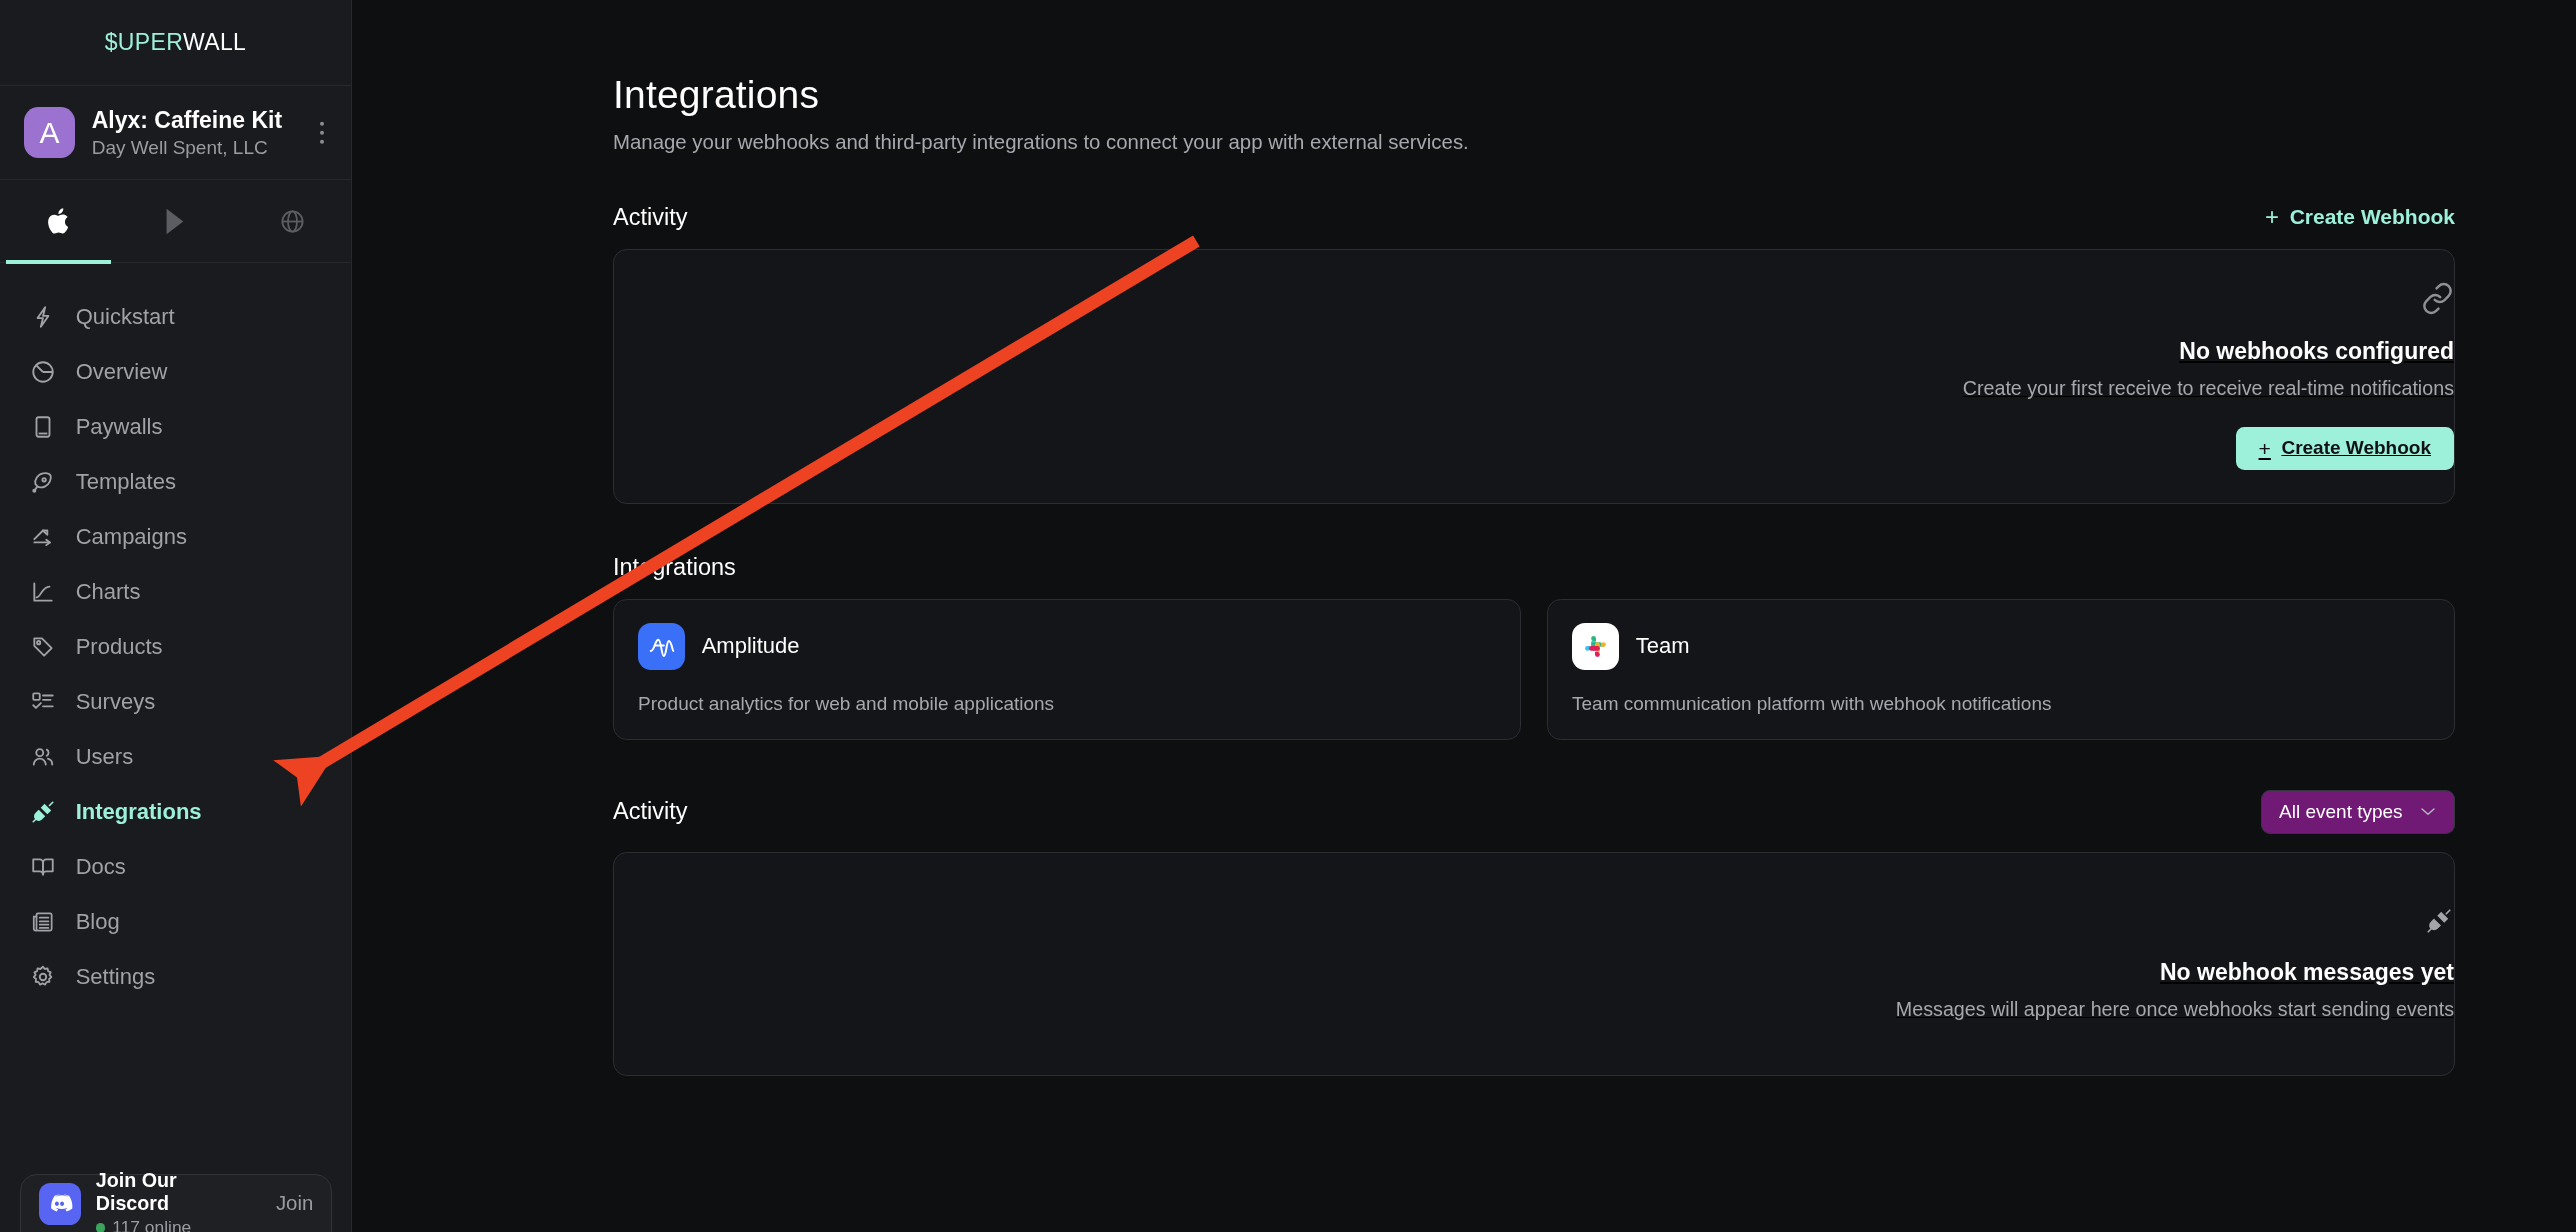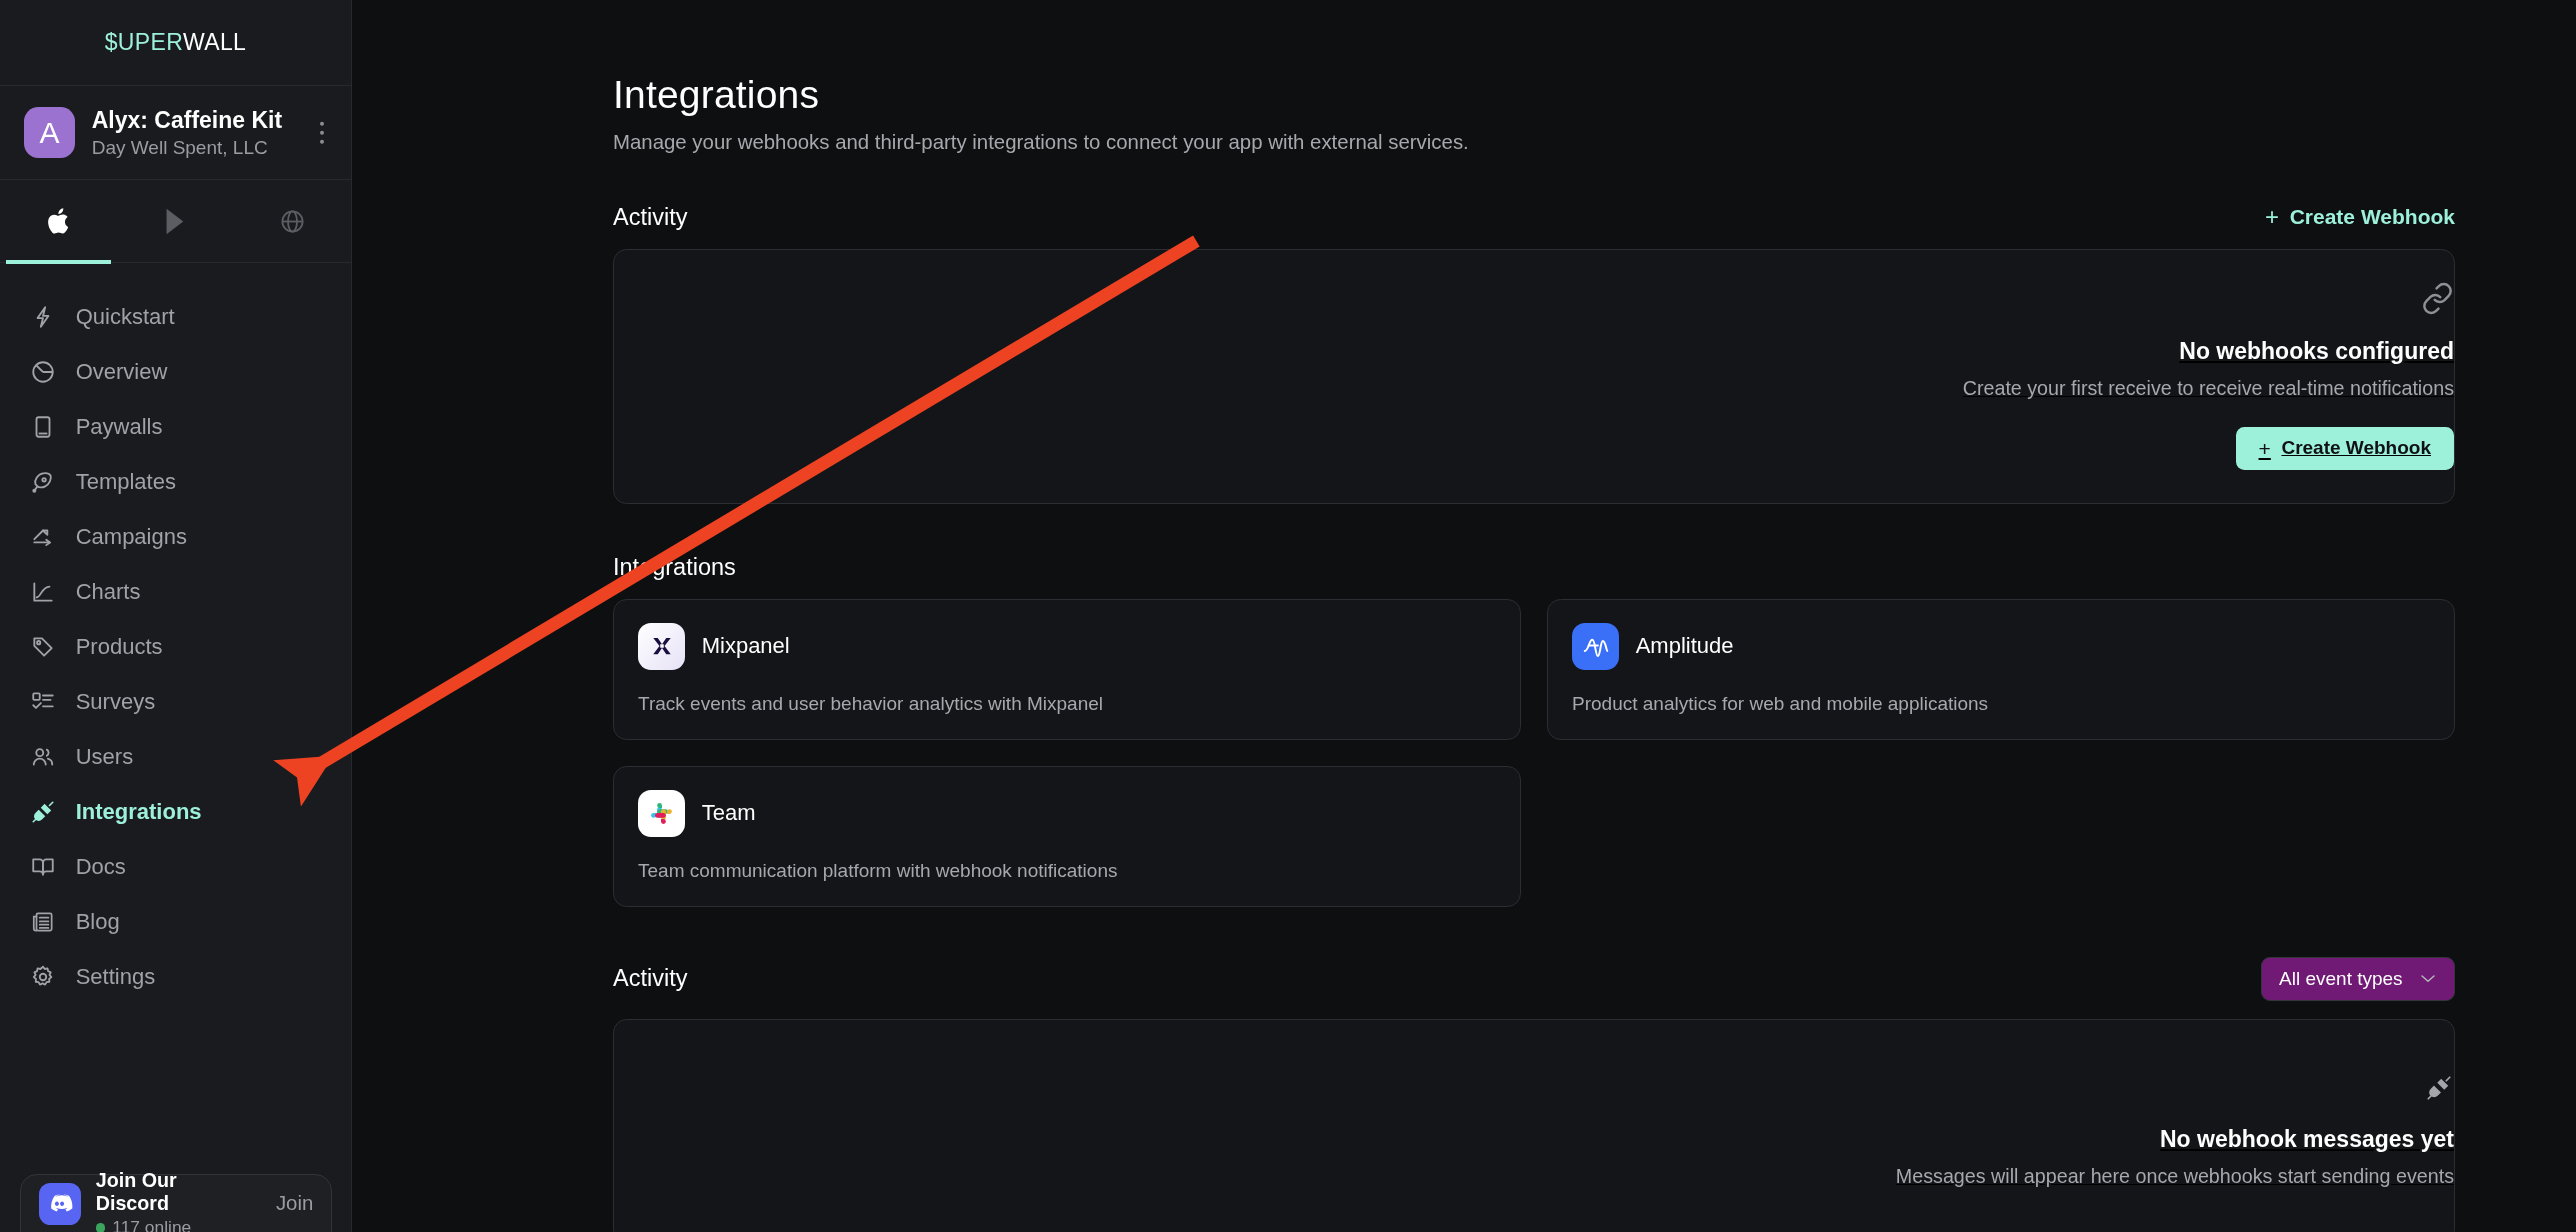--- a/index.html
+++ b/index.html
@@ -389,32 +389,20 @@
         <span>Create Webhook</span>
       </button>
     </div>
 
     <div class="section-head">
       <div class="section-title">Integrations</div>
     </div>
 
     <div class="integrations-grid">
 
-      <div class="intg-card">
-        <div class="intg-head">
-          <div class="intg-logo logo-mixpanel">
-            <svg width="30" height="30" viewBox="0 0 24 24">
-              <path fill="#1a0f3d" d="M5 5.5h3.6l3.4 5 3.4-5H19l-5 6.5 5 6.5h-3.6l-3.4-5-3.4 5H5l5-6.5z"></path>
-              <rect x="10.6" y="10.6" width="2.8" height="2.8" fill="#ffffff"></rect>
-            </svg>
-          </div>
-          <div class="intg-name">Mixpanel</div>
-        </div>
-        <div class="intg-desc">Track events and user behavior analytics with Mixpanel</div>
-      </div>
 
       <div class="intg-card">
         <div class="intg-head">
           <div class="intg-logo logo-amplitude">
             <svg width="30" height="30" viewBox="0 0 24 24" fill="none" stroke="#ffffff" stroke-width="1.6" stroke-linecap="round" stroke-linejoin="round">
               <path d="M3 16 c3 0 3.5-9 6-9 s2.5 13 4.5 13 2-12 4-12 3 8 3.5 8"></path>
               <line x1="6.2" y1="11.5" x2="13.5" y2="11.5"></line>
             </svg>
           </div>
           <div class="intg-name">Amplitude</div>

